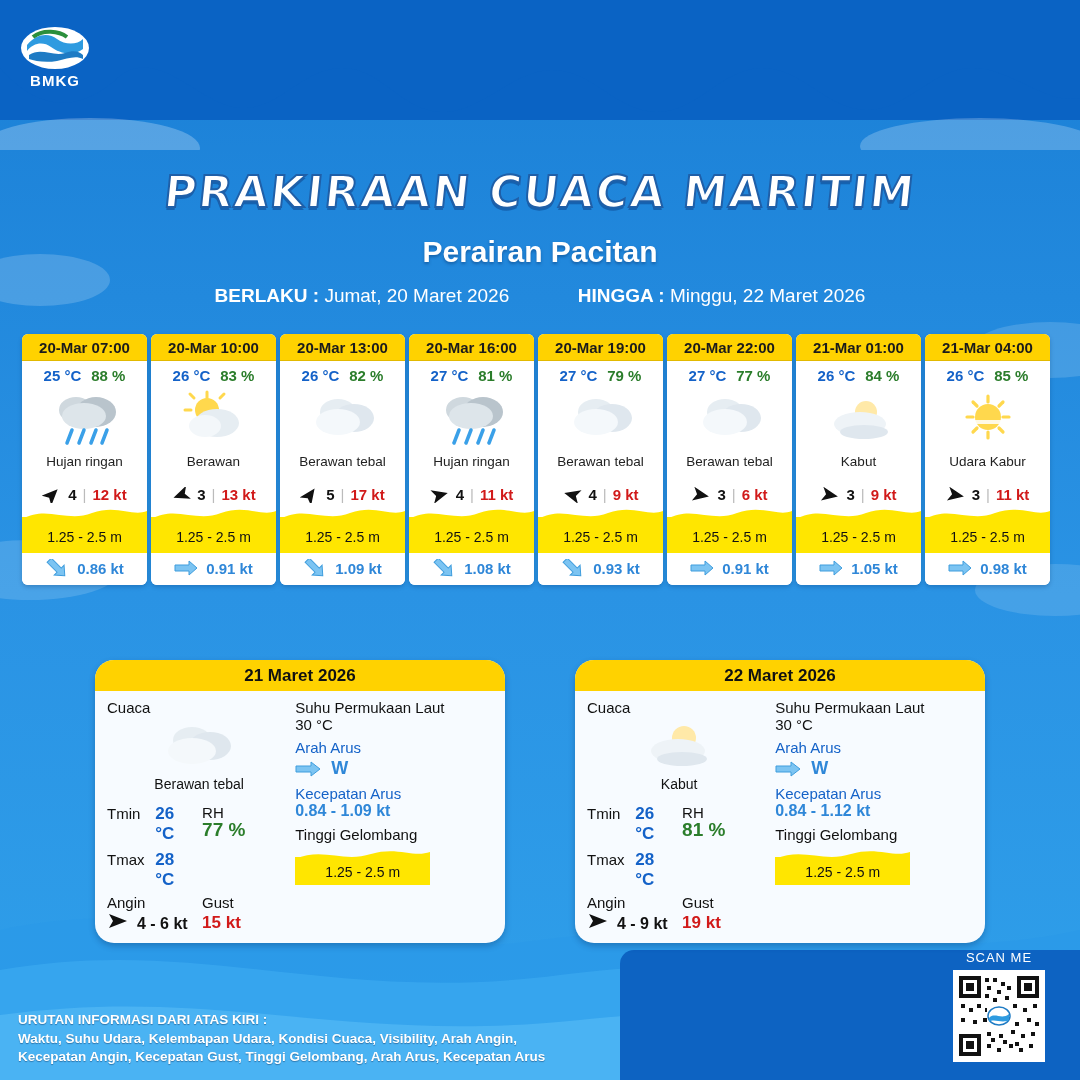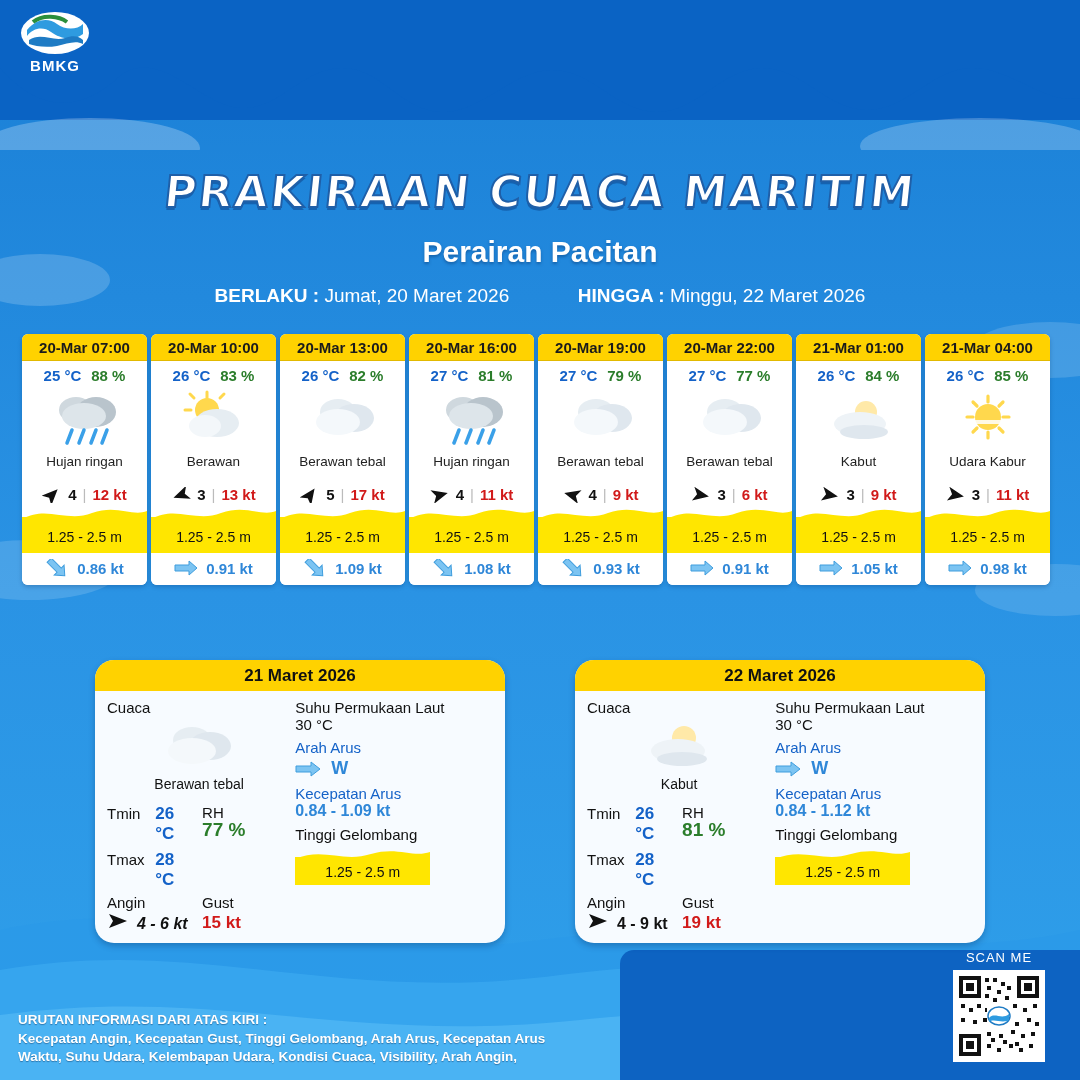--- a/index.html
+++ b/index.html
@@ -27,21 +27,21 @@
   .bottom-waves { position:absolute; left:0; bottom:0; width:1080px; height:260px; }
 
   
   .hdr-text {
     position:absolute; right:18px; top:8px; text-align:right; color:#fff;
     text-shadow:0 1px 2px rgba(0,0,0,.35);
   }
   .hdr-text .l1 { font-size:18.5px; font-weight:bold; letter-spacing:.2px; }
   .hdr-text .l2 { font-size:20px; font-weight:bold; margin-top:3px; }
 
-  .logo { position:absolute; left:12px; top:10px; width:86px; text-align:center; }
+  .logo { position:absolute; left:12px; top:25px; width:86px; text-align:center; }
   .logo .mark { width:72px; height:46px; margin:0 auto; position:relative; }
   .logo .txt { color:#fff; font-weight:bold; font-size:15px; letter-spacing:1px; margin-top:1px;}
 
   
   .title {
     position:absolute; left:0; top:166px; width:1080px; text-align:center;
     font-size:44px; font-weight:bold; color:#fff; letter-spacing:2px;
     -webkit-text-stroke:2px #1f5fa8;
     text-shadow:0 3px 0 rgba(12,70,140,.55);
     font-family:"DejaVu Sans", sans-serif;
@@ -581,21 +581,21 @@
               <span class="k">RH</span>
             </div>
           <div class="drow" style="margin-top:-2px;">
               <span class="val-green">77 %</span>
             </div>
         </div>
       </div>
       <div class="dsplit" style="margin-top:4px;">
         <div>
           <div class="lbl">Angin</div>
-          <div class="drow" style="margin-top:2px;font-style:italic;">
+          <div class="drow" style="margin-top:2px;">
             <svg width="22" height="16" viewBox="0 0 22 16">
                 <polygon points="2,1 20,8 2,15 6,8" fill="#111"></polygon>
               </svg>
             <span style="font-weight:bold;font-size:16px;color:#111;">4  - 6 kt</span>
           </div>
         </div>
         <div style="padding-left:6px;">
           <div class="lbl">Gust</div>
           <div class="drow" style="margin-top:2px;">
               <span class="val-red">15 kt</span>
@@ -701,22 +701,22 @@
           </svg>
         <div class="yellow"></div>
         <div class="label">1.25 - 2.5 m</div>
       </div>
     </div>
   </div>
 </div>
 
 <div class="footer-note">
   <div class="ttl">URUTAN INFORMASI DARI ATAS KIRI :</div>
+  <div>Waktu, Suhu Udara, Kelembapan Udara, Kondisi Cuaca, Visibility, Arah Angin,</div>
   <div>Kecepatan Angin, Kecepatan Gust, Tinggi Gelombang, Arah Arus, Kecepatan Arus</div>
-  <div>Waktu, Suhu Udara, Kelembapan Udara, Kondisi Cuaca, Visibility, Arah Angin,</div>
 </div>
 
 <div class="scan">
   <div class="scan-lbl">SCAN ME</div>
   <div class="qr">
     <div class="qr-inner">
       <svg viewBox="0 0 84 84" width="84" height="84">
         <rect width="84" height="84" fill="#fff"></rect>
         <g fill="#111">
           <rect x="2" y="2" width="22" height="22"></rect>

